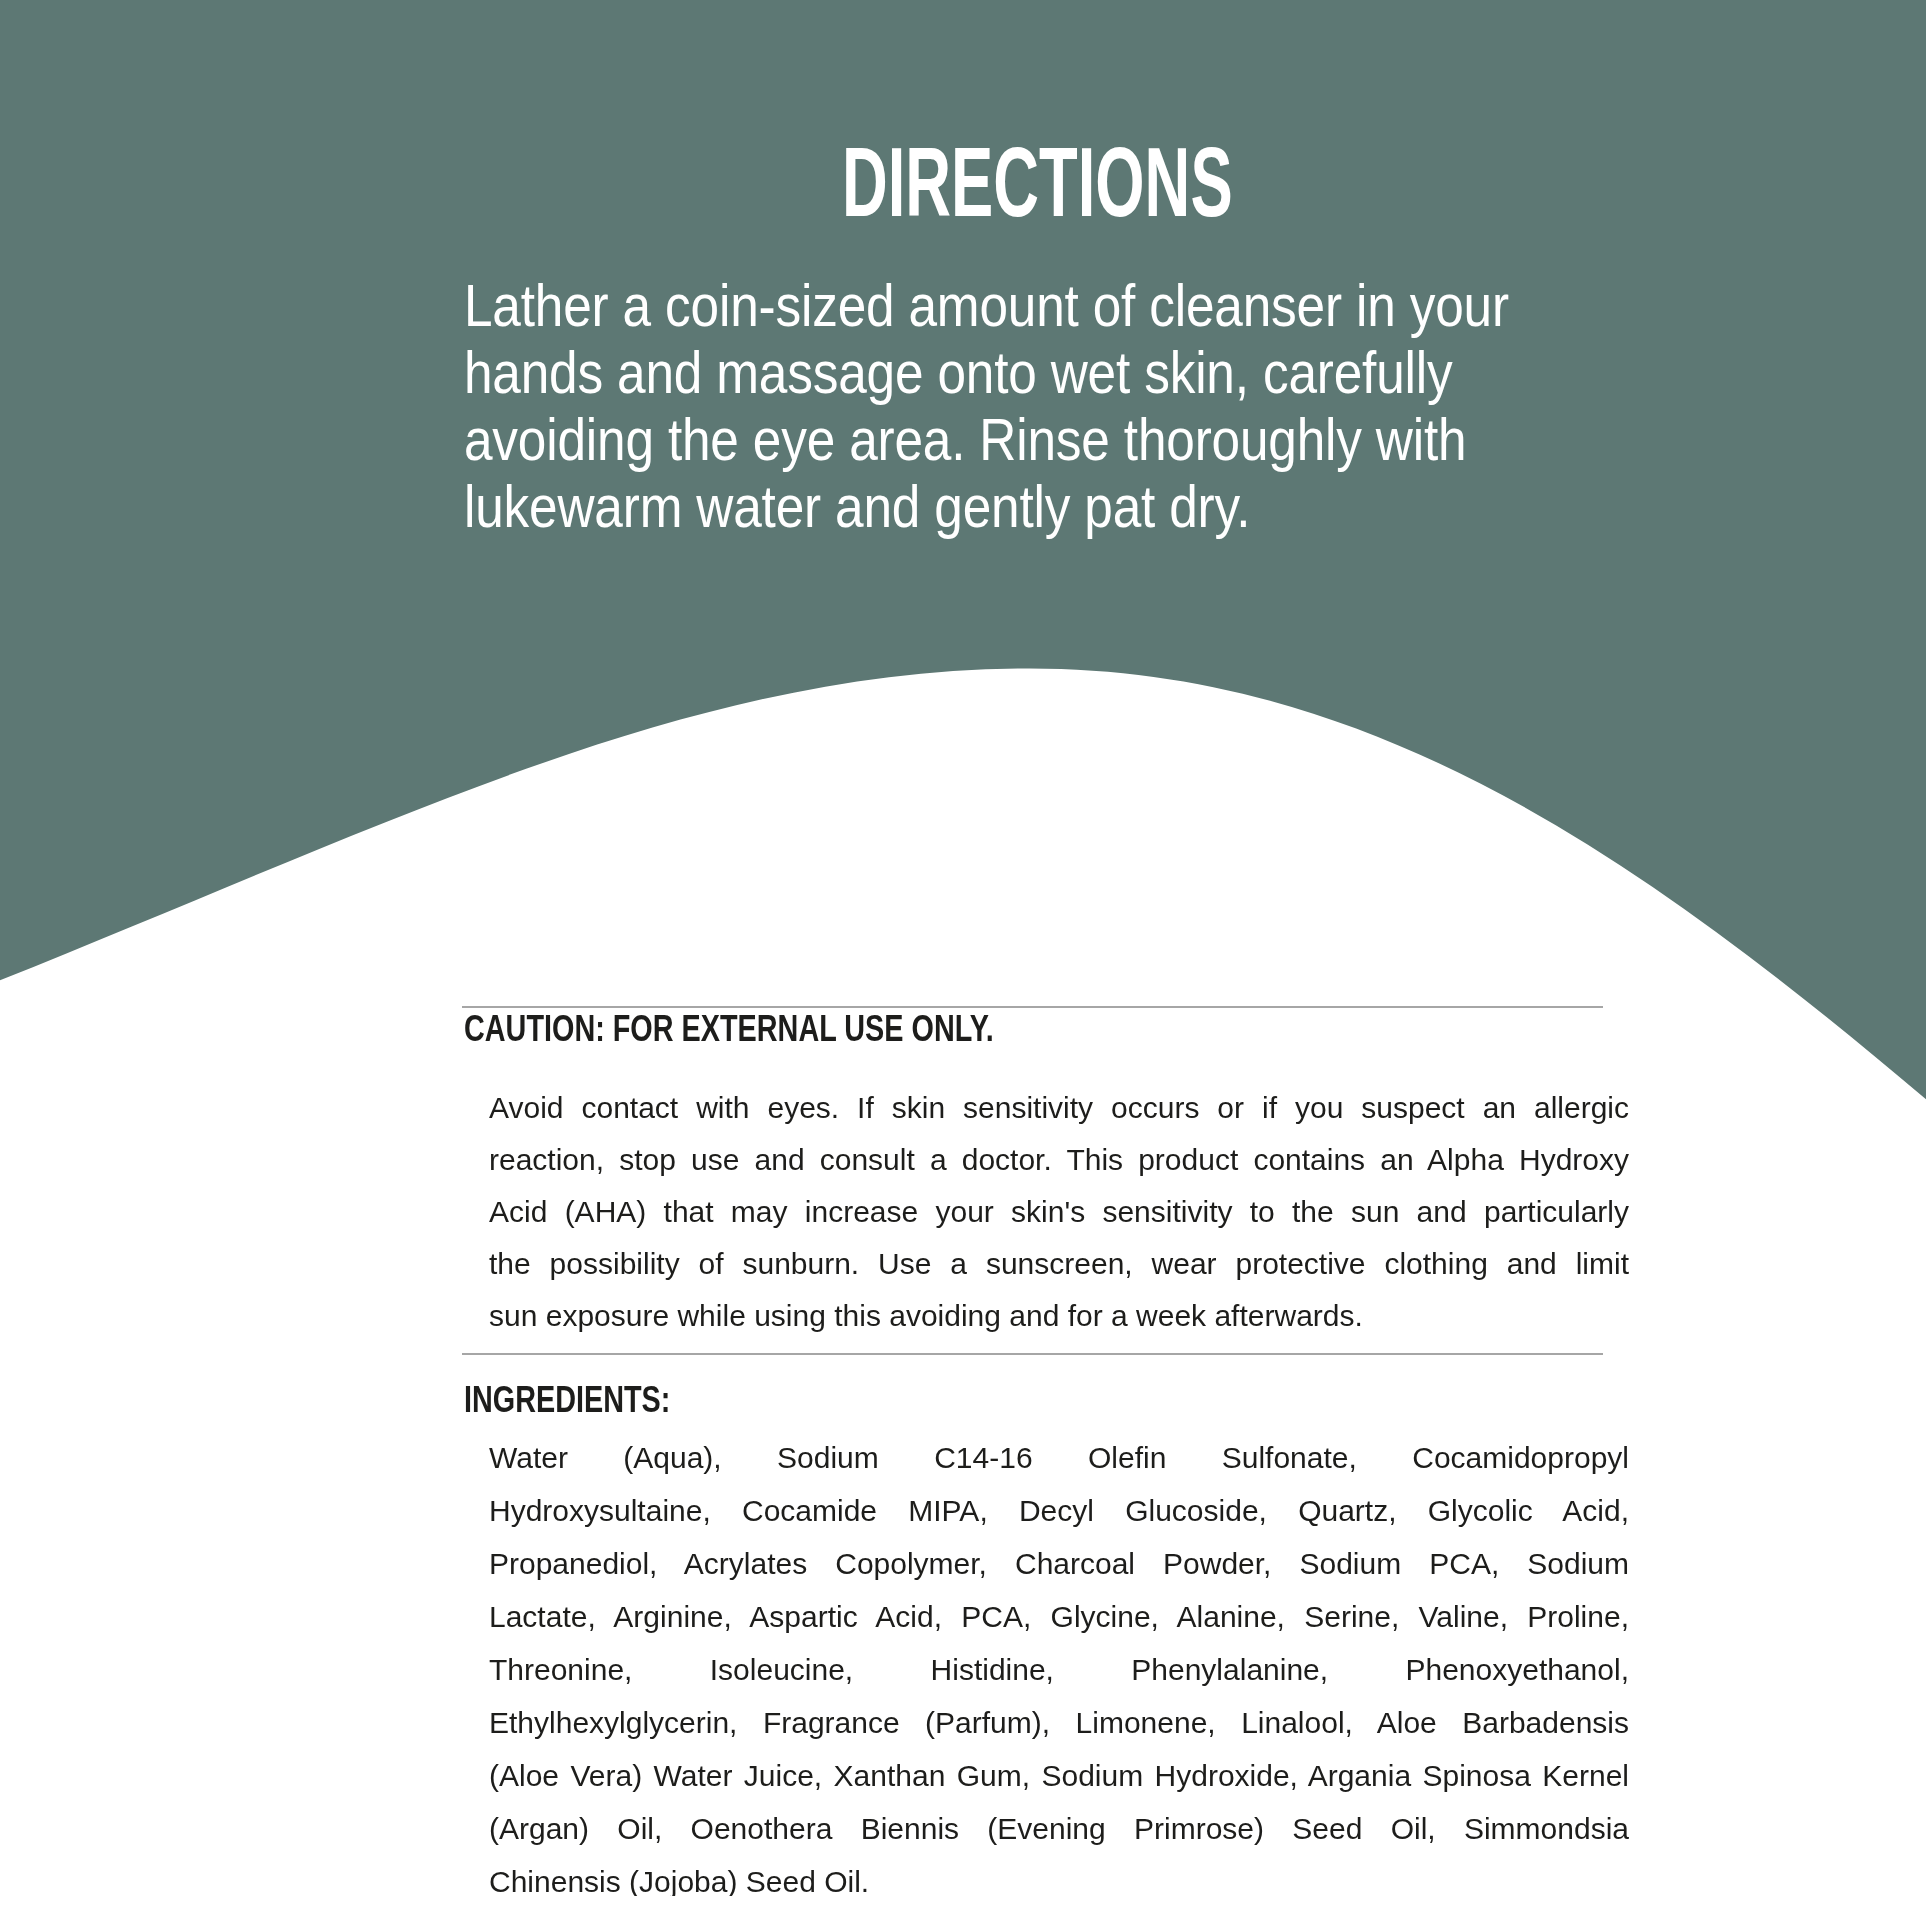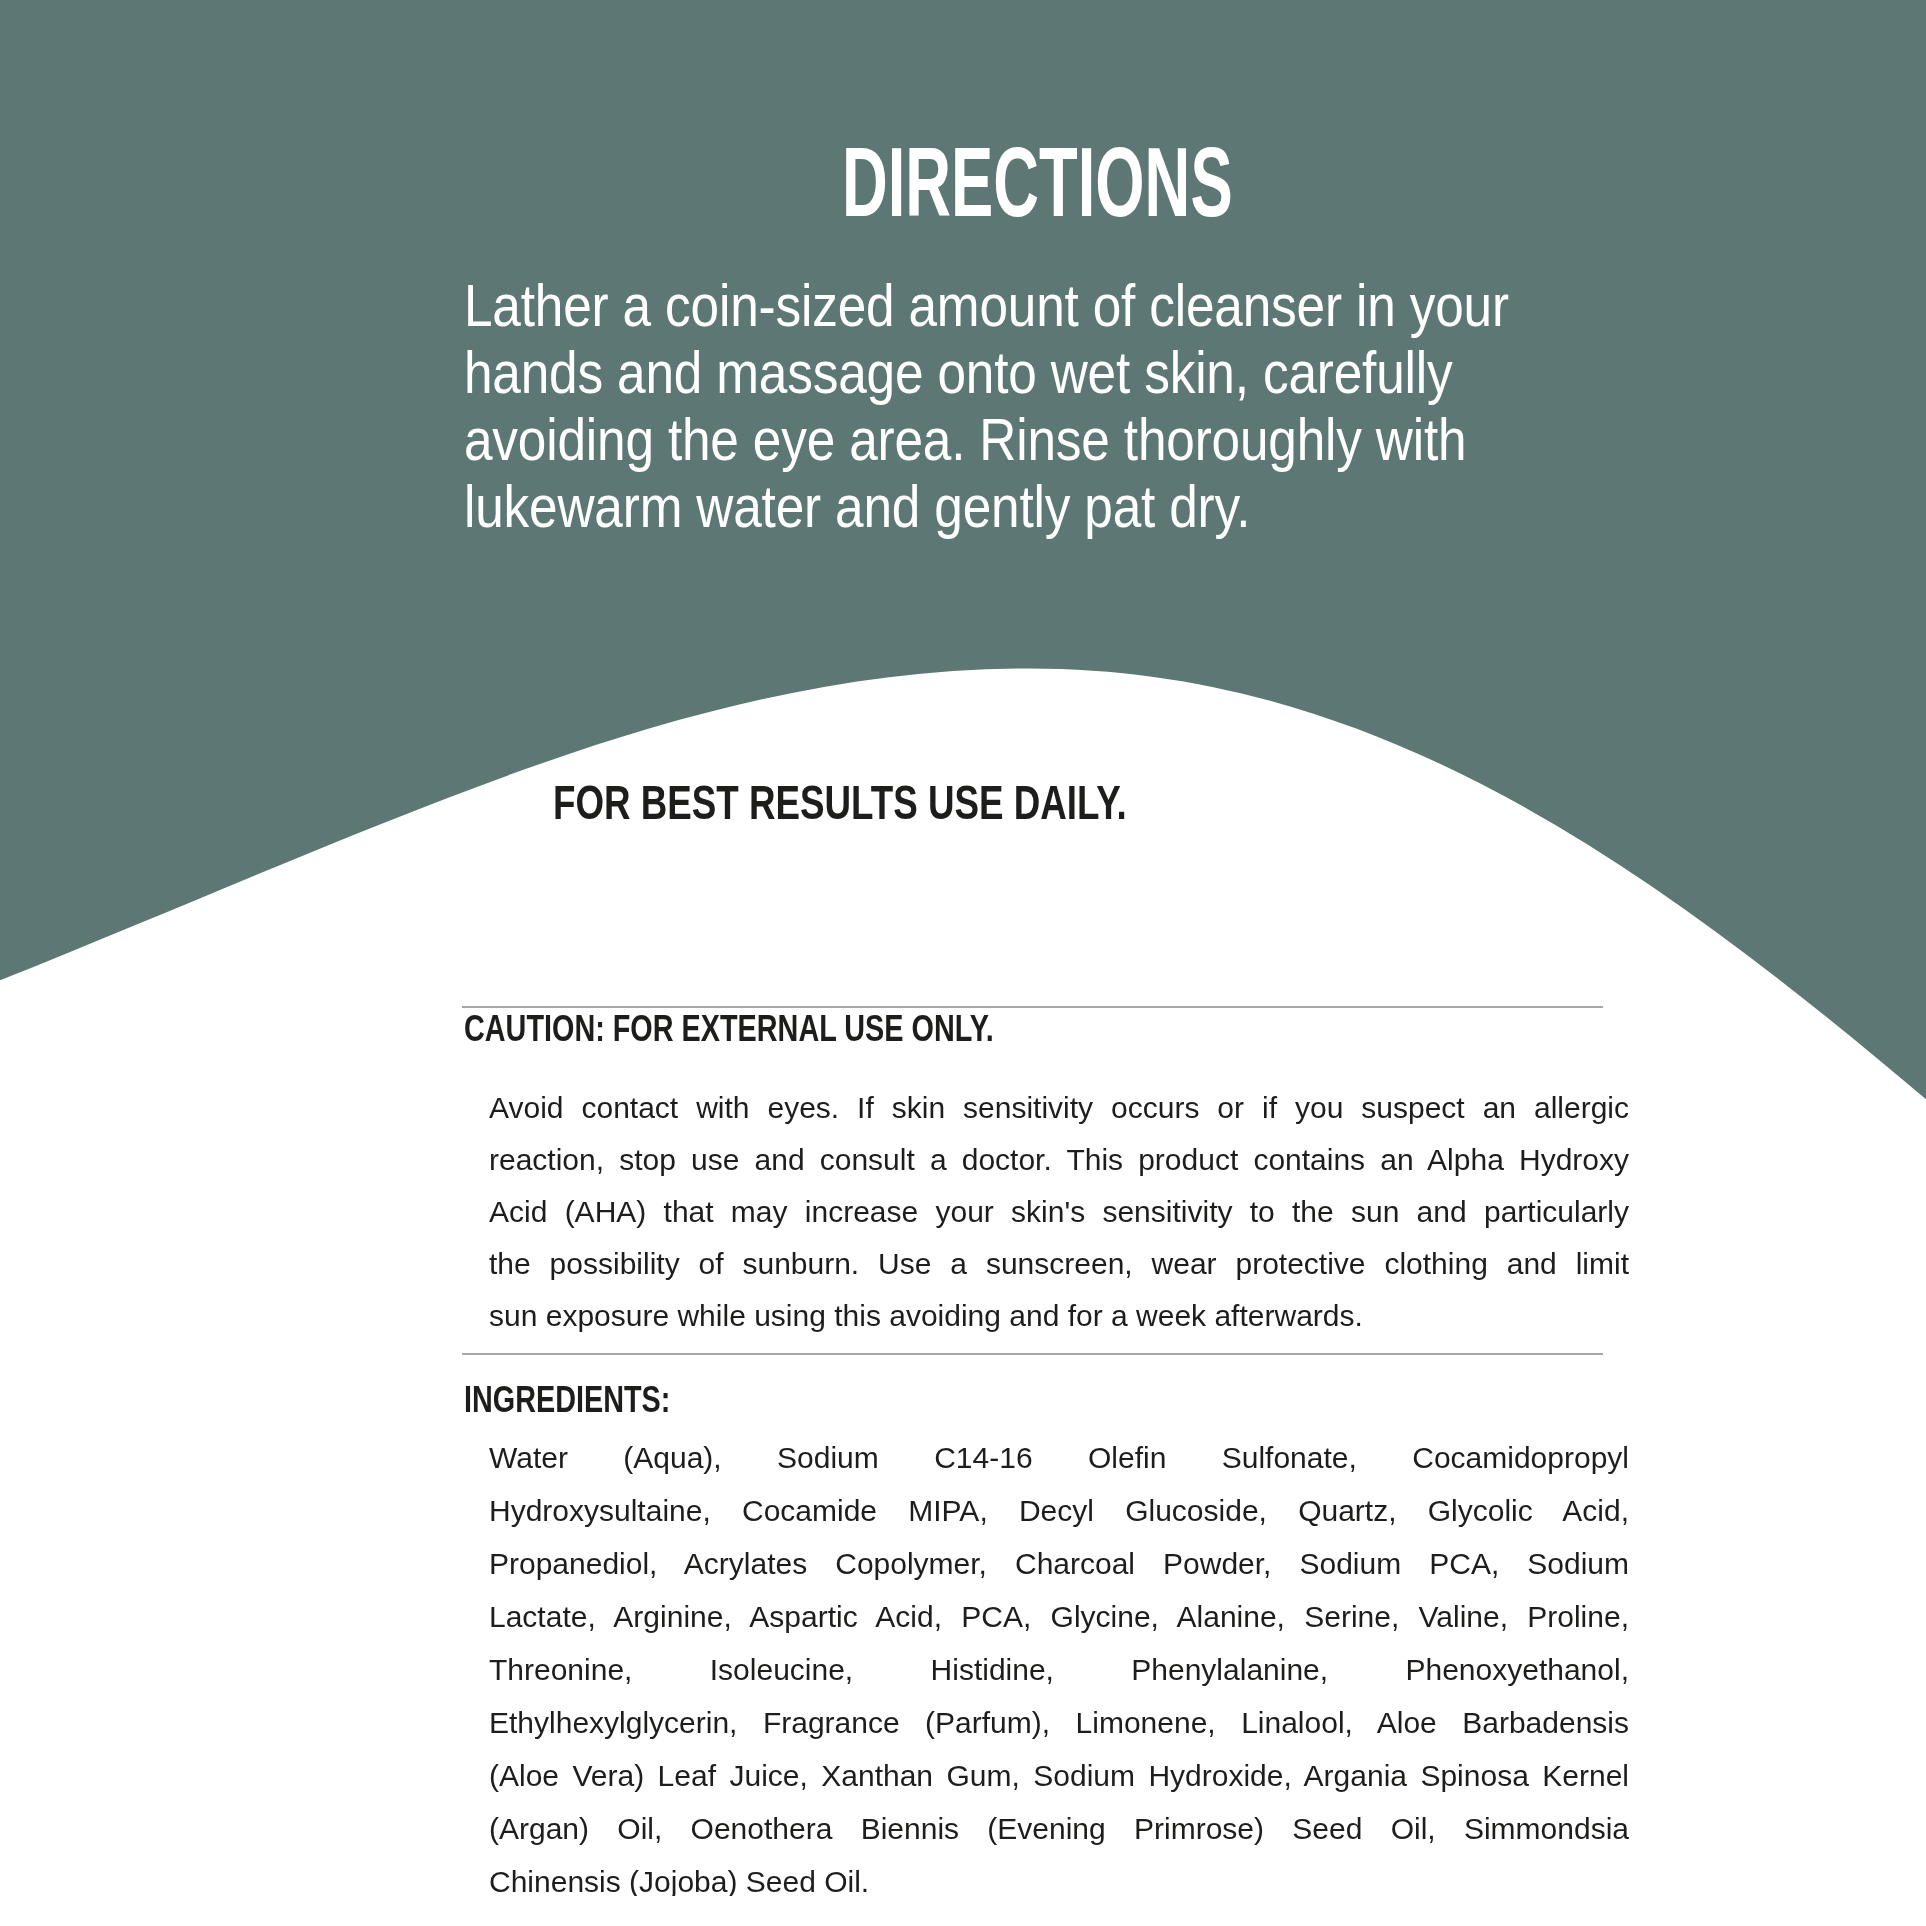--- a/index.html
+++ b/index.html
@@ -93,23 +93,20 @@
 
   <div class="abs title-wrap">
     <span class="title">DIRECTIONS</span>
   </div>
 
   <div class="abs directions-body">Lather a coin-sized amount of cleanser in your
 hands and massage onto wet skin, carefully
 avoiding the eye area. Rinse thoroughly with
 lukewarm water and gently pat dry.</div>
 
-  <div class="abs usage-line usage-a">
-    <span class="cond-bold">FOR BEST RESULTS USE DAILY.</span>
-  </div>
 
 
   <div class="abs divider divider-top"></div>
 
   <div class="abs section-heading caution-heading">
     <span class="heading-bold">CAUTION: FOR EXTERNAL USE ONLY.</span>
   </div>
 
   <div class="abs jpara caution-body">
       <div class="jline">Avoid contact with eyes. If skin sensitivity occurs or if you suspect an allergic</div>
@@ -125,19 +122,19 @@
     <span class="heading-bold">INGREDIENTS:</span>
   </div>
 
   <div class="abs jpara ingredients-body">
       <div class="jline">Water (Aqua), Sodium C14-16 Olefin Sulfonate, Cocamidopropyl</div>
       <div class="jline">Hydroxysultaine, Cocamide MIPA, Decyl Glucoside, Quartz, Glycolic Acid,</div>
       <div class="jline">Propanediol, Acrylates Copolymer, Charcoal Powder, Sodium PCA, Sodium</div>
       <div class="jline">Lactate, Arginine, Aspartic Acid, PCA, Glycine, Alanine, Serine, Valine, Proline,</div>
       <div class="jline">Threonine, Isoleucine, Histidine, Phenylalanine, Phenoxyethanol,</div>
       <div class="jline">Ethylhexylglycerin, Fragrance (Parfum), Limonene, Linalool, Aloe Barbadensis</div>
-      <div class="jline">(Aloe Vera) Leaf Juice, Xanthan Gum, Sodium Hydroxide, Argania Spinosa Kernel</div>
+      <div class="jline">(Aloe Vera) Water Juice, Xanthan Gum, Sodium Hydroxide, Argania Spinosa Kernel</div>
       <div class="jline">(Argan) Oil, Oenothera Biennis (Evening Primrose) Seed Oil, Simmondsia</div>
       <div class="jline jline-last">Chinensis (Jojoba) Seed Oil.</div>
     </div>
 
 </div>
 
 
 </body></html>

